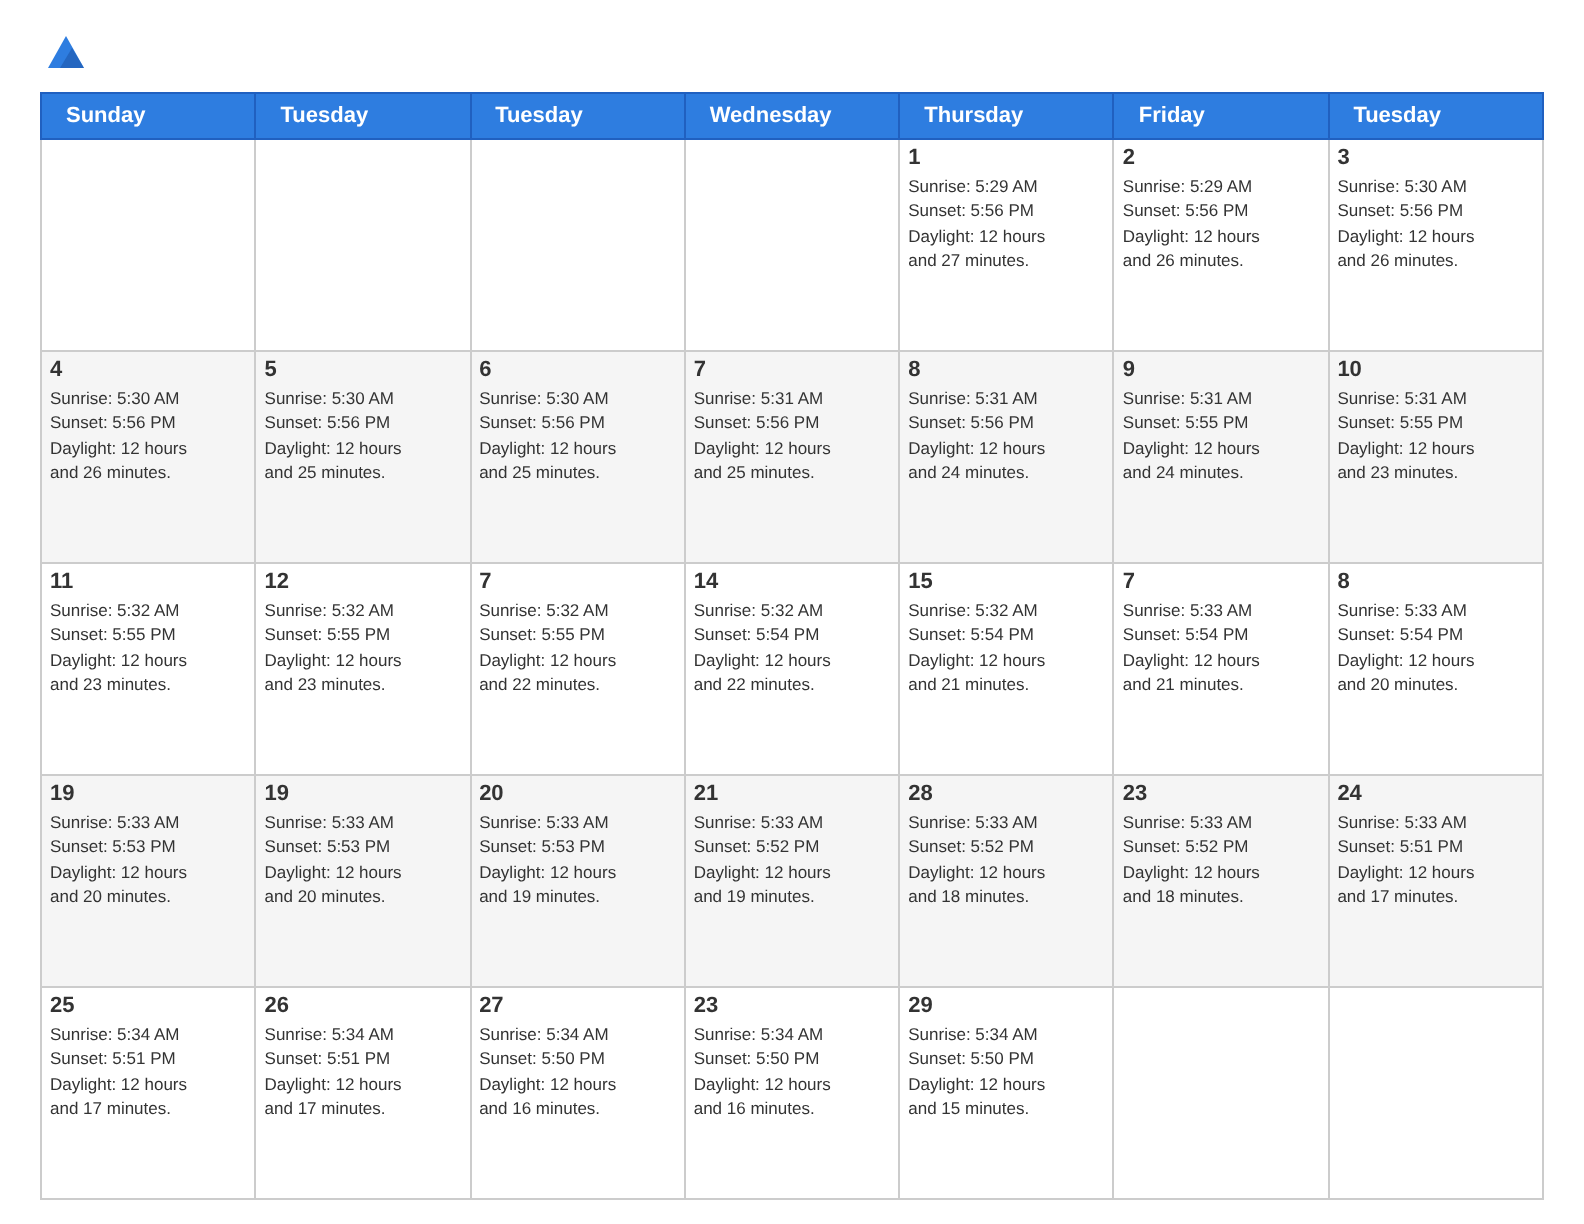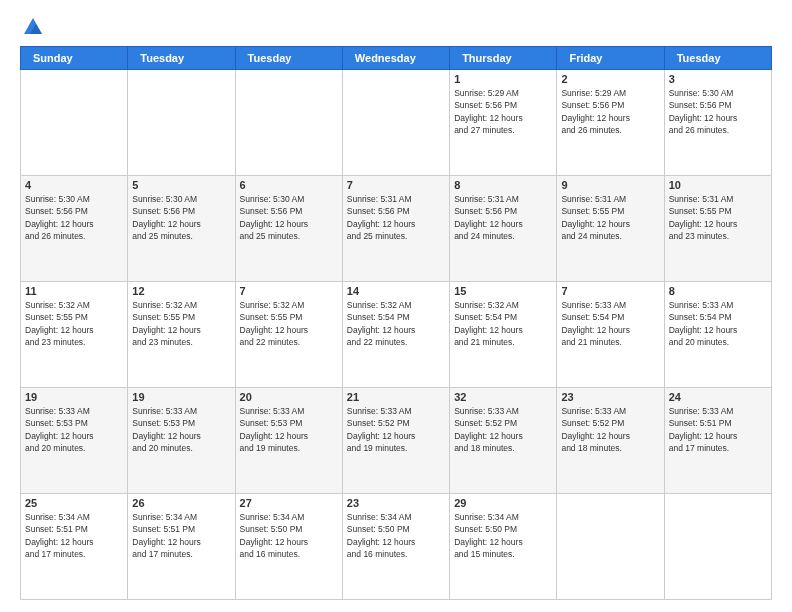--- a/index.html
+++ b/index.html
@@ -293,21 +293,21 @@
 and 19 minutes.</div>
           </td>
           <td>
             <span class="day-num">21</span>
             <div class="day-info" style="white-space: pre-line;">Sunrise: 5:33 AM
 Sunset: 5:52 PM
 Daylight: 12 hours
 and 19 minutes.</div>
           </td>
           <td>
-            <span class="day-num">32</span>
+            <span class="day-num">28</span>
             <div class="day-info" style="white-space: pre-line;">Sunrise: 5:33 AM
 Sunset: 5:52 PM
 Daylight: 12 hours
 and 18 minutes.</div>
           </td>
           <td>
             <span class="day-num">23</span>
             <div class="day-info" style="white-space: pre-line;">Sunrise: 5:33 AM
 Sunset: 5:52 PM
 Daylight: 12 hours

